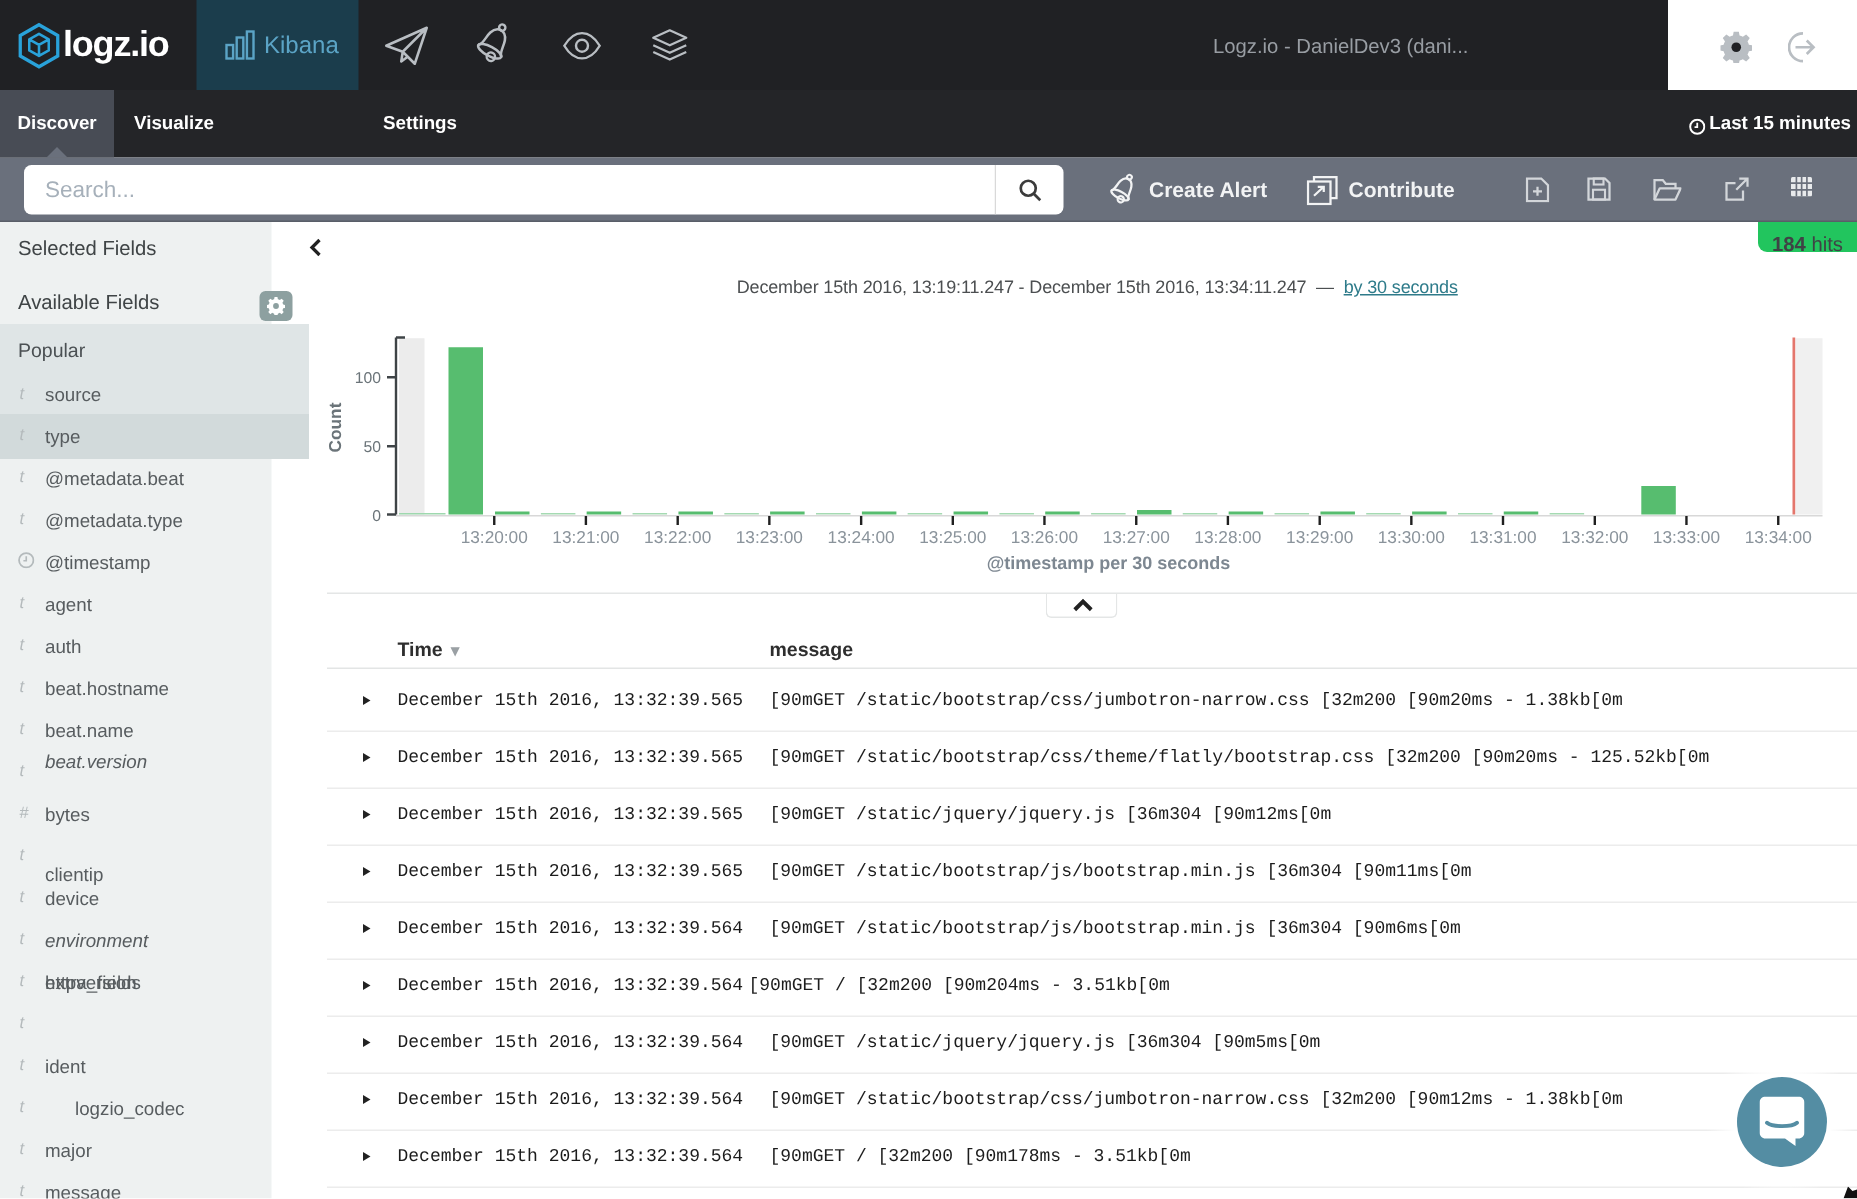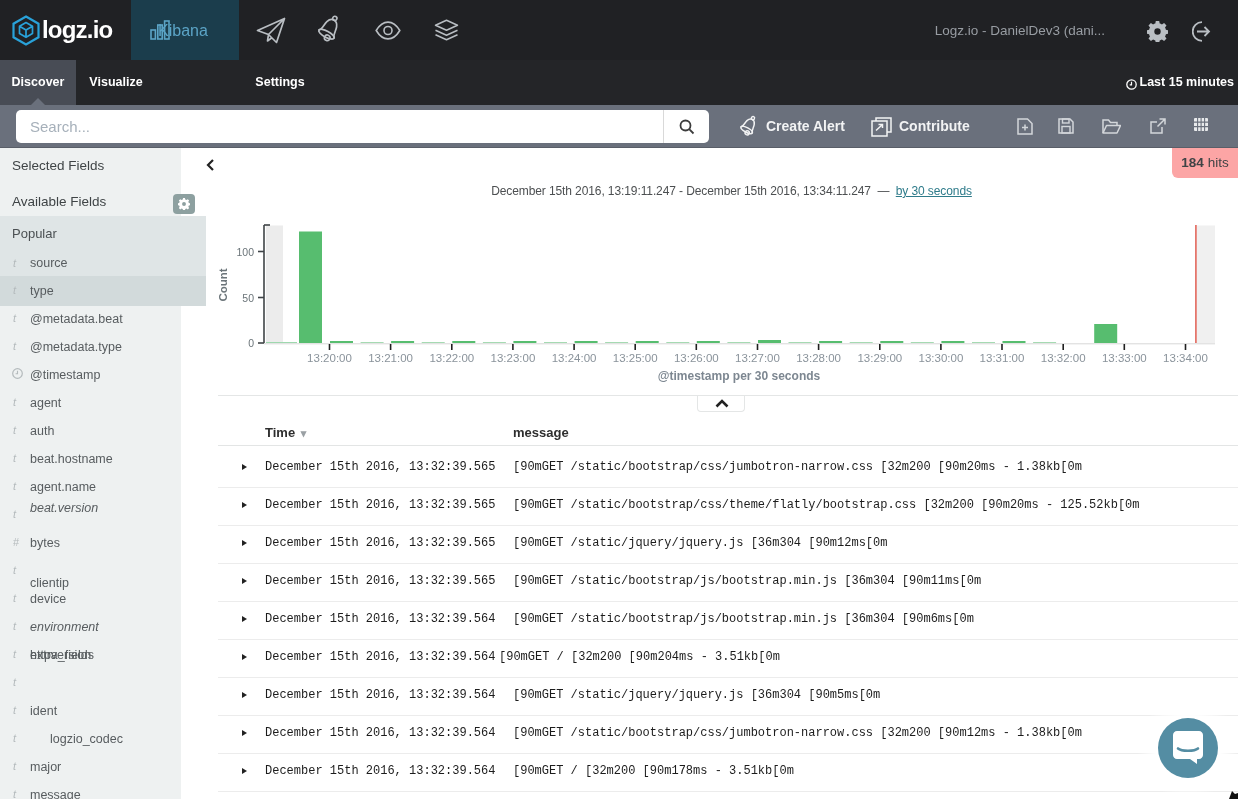--- a/index.html
+++ b/index.html
@@ -2,23 +2,23 @@
 <html><head>
 <meta charset="utf-8">
 <style>
 * { margin:0; padding:0; box-sizing:border-box; }
 html,body { width:1238px; height:799px; overflow:hidden; background:#fff;
   font-family:"Liberation Sans", sans-serif; }
 #page { position:relative; width:1238px; height:799px; overflow:hidden; }
 .abs { position:absolute; }
 
 
-#topbar { position:absolute; left:0; top:0; width:1238px; height:60px; background:#202124; }
+#topbar { position:absolute; left:0; top:0; width:1112px; height:60px; background:#202124; }
 #kibana-tab { position:absolute; left:131px; top:0; width:108px; height:60px; background:#1b3d4c; }
-#kibana-tab span { position:absolute; left:27px; top:22px; font-size:16px; color:#5ba4c6; }
+#kibana-tab span { position:absolute; left:45px; top:22px; font-size:16px; color:#5ba4c6; }
 #logz-text { position:absolute; left:42px; top:16px; font-size:24px; font-weight:bold; color:#fff; letter-spacing:-0.8px; }
 #acct { position:absolute; right:133px; top:23px; font-size:13.5px; color:#989da3; }
 
 
 #navbar2 { position:absolute; left:0; top:60px; width:1238px; height:45px; background:#242528; }
 #tab-discover { position:absolute; left:0; top:0; width:76px; height:45px; background:#484c55; }
 .nav-tab { position:absolute; top:0; height:45px; line-height:45px; color:#fff; font-size:12.5px; font-weight:bold; text-align:center; }
 #notch { position:absolute; left:31px; top:98px; width:0; height:0; border-left:7px solid transparent; border-right:7px solid transparent; border-bottom:7px solid #6a707c; z-index:5; }
 #last15 { position:absolute; right:4px; top:0; height:45px; line-height:45px; color:#fff; font-size:12.5px; font-weight:bold; }
 
@@ -32,21 +32,21 @@
 
 #sidebar { position:absolute; left:0; top:148px; width:181px; height:651px; background:#eef1f1; }
 .sb-head { position:absolute; left:12px; font-size:13.5px; font-weight:normal; color:#3f4446; }
 #gearbtn { position:absolute; left:173px; top:46px; width:22px; height:20px; background:#8da0a0; border-radius:4px; color:#fff; }
 #popular { position:absolute; left:0; top:68px; width:206px; height:90px; background:#dfe5e6; }
 #typerow { position:absolute; left:0; top:128px; width:206px; height:30px; background:#d2dadb; }
 .field { position:absolute; left:30px; font-size:12.5px; color:#575c5f; white-space:nowrap; }
 .ficon { position:absolute; left:13px; font-size:11px; color:#b4babc; font-style:italic; }
 
 
-#hits { position:absolute; left:1172px; top:148px; width:66px; height:30px; background:#fca5a5; border-radius:0 0 0 6px; font-size:13.5px; color:#3f4345; line-height:30px; text-align:center; }
+#hits { position:absolute; left:1172px; top:148px; width:66px; height:20px; background:#22c55e; border-radius:0 0 0 6px; font-size:13.5px; color:#3f4345; line-height:30px; text-align:center; }
 #charttitle { position:absolute; left:218px; top:184px; width:1003px; text-align:center; font-size:12px; letter-spacing:-0.1px; color:#4c4f51;padding-left:24px; }
 #charttitle a { color:#2e7b8a; text-decoration:underline; }
 
 
 #vrule { position:absolute; left:218px; top:395px; width:1020px; height:1px; background:#e4e6e6; }
 #collbtn { position:absolute; left:697px; top:396px; width:48px; height:16px; background:#fff; border:1px solid #e4e6e6; border-top:none; border-radius:0 0 4px 4px; }
 
 
 .th { position:absolute; font-size:13px; font-weight:bold; color:#2e2e2e; }
 #thdr-line { position:absolute; left:218px; top:445px; width:1020px; height:1px; background:#e3e5e5; }
@@ -209,21 +209,21 @@
         <path d="M5.5 2.8 L5.5 5.8 L3.6 5.8" fill="none" stroke="#b4babc" stroke-width="1.1"></path>
       </svg>
   <div class="field" style="top:219.5px;">@timestamp</div>
   <div class="ficon" style="top:248px;">t</div>
   <div class="field" style="top:247.5px;">agent</div>
   <div class="ficon" style="top:276px;">t</div>
   <div class="field" style="top:275.5px;">auth</div>
   <div class="ficon" style="top:304px;">t</div>
   <div class="field" style="top:303.5px;">beat.hostname</div>
   <div class="ficon" style="top:332px;">t</div>
-  <div class="field" style="top:331.5px;">agent.name</div>
+  <div class="field" style="top:331.5px;">beat.name</div>
   <div class="ficon" style="top:360px;">t</div>
   <div class="field" style="top:353px;font-style:italic;">beat.version</div>
   <div class="ficon" style="top:388px;font-style:normal;">#</div>
   <div class="field" style="top:387.5px;">bytes</div>
   <div class="ficon" style="top:416px;">t</div>
   <div class="field" style="top:415.5px;margin-top:12px;">clientip</div>
   <div class="ficon" style="top:444px;">t</div>
   <div class="field" style="top:443.5px;">device</div>
   <div class="ficon" style="top:472px;">t</div>
   <div class="field" style="top:471.5px;font-style:italic;">environment</div>

